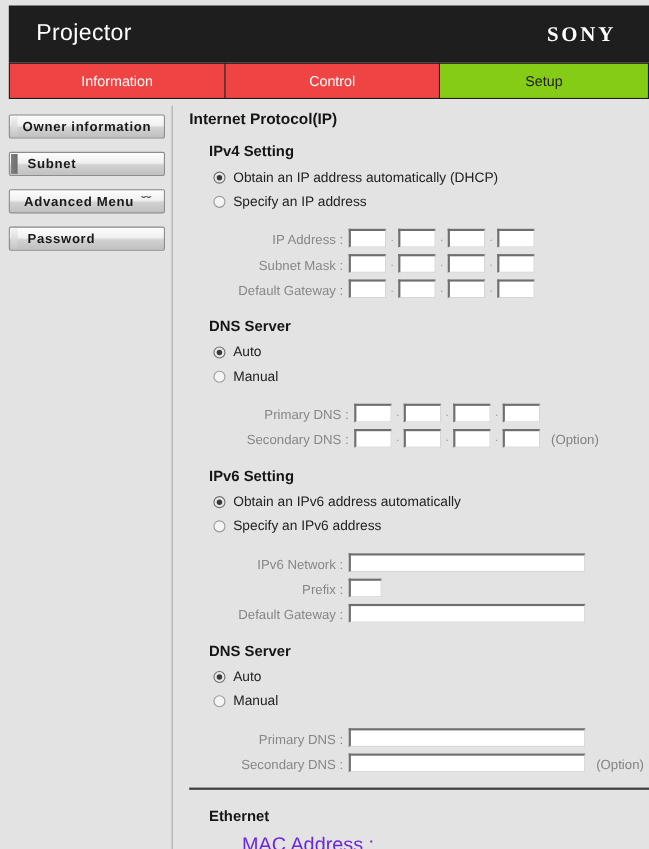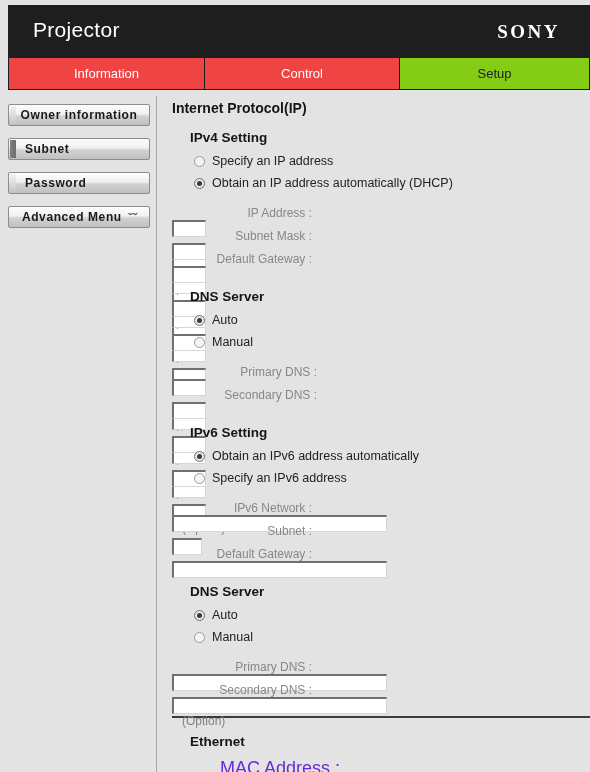--- a/index.html
+++ b/index.html
@@ -73,21 +73,21 @@
     border:1px solid #9a9a9a;background:#f4f4f4;
     box-sizing:border-box;margin-right:7px;position:relative;flex:0 0 auto;
   }
   .radio.on{border:1px solid #6e6e6e;background:#e8e8e8;}
   .radio.on::after{
     content:"";position:absolute;left:2px;top:2px;width:5px;height:5px;
     border-radius:50%;background:#3a3a3a;
   }
   .radio-label{font-size:12.5px;color:#222222;}
 
-  .field-row{display:flex;align-items:flex-start;height:19px;margin-bottom:4px;flex-direction:column;}
+  .field-row{display:flex;align-items:flex-end;height:19px;margin-bottom:4px;}
   .flabel{
     font-size:12px;color:#878787;text-align:right;
     white-space:nowrap;
   }
   .inp{
     background:#ffffff;
     border-top:2px solid #6f6f6f;
     border-left:2px solid #6f6f6f;
     border-right:1px solid #d6d6d6;
     border-bottom:1px solid #d6d6d6;
@@ -127,44 +127,44 @@
 
   <div class="sidebar">
     <div class="sbtn centered">
       <span class="accent"></span>
       <span class="blabel">Owner information</span>
     </div>
     <div class="sbtn active">
       <span class="accent"></span>
       <span class="blabel">Subnet</span>
     </div>
+    <div class="sbtn centered">
+      <span class="blabel">Advanced Menu</span>
+      <span class="chev">ˇˇ</span>
+    </div>
     <div class="sbtn">
       <span class="accent"></span>
       <span class="blabel">Password</span>
     </div>
-    <div class="sbtn centered">
-      <span class="blabel">Advanced Menu</span>
-      <span class="chev">ˇˇ</span>
-    </div>
   </div>
 
   <div class="content">
 
     <div class="h-main">Internet Protocol(IP)</div>
 
     <div class="h-sec">IPv4 Setting</div>
 
+    <div class="radio-row">
+      <span class="radio on"></span>
+      <span class="radio-label">Obtain an IP address automatically (DHCP)</span>
+    </div>
     <div class="radio-row">
       <span class="radio"></span>
       <span class="radio-label">Specify an IP address</span>
     </div>
-    <div class="radio-row">
-      <span class="radio on"></span>
-      <span class="radio-label">Obtain an IP address automatically (DHCP)</span>
-    </div>
 
     <div class="gap-s"></div>
 
     <div class="field-row">
       <span class="flabel" style="width:140px">IP Address :</span>
       <span style="width:5px"></span>
       <input class="inp oct" value="" style="">
       <span class="dot">.</span>
       <input class="inp oct" value="" style="">
       <span class="dot">.</span>
@@ -252,21 +252,21 @@
 
     <div class="gap-s"></div>
 
     <div class="field-row">
       <span class="flabel" style="width:140px">IPv6 Network :</span>
       <span style="width:5px"></span>
       <input class="inp wide" value="" style="">
     </div>
 
     <div class="field-row">
-      <span class="flabel" style="width:140px">Subnet :</span>
+      <span class="flabel" style="width:140px">Prefix :</span>
       <span style="width:5px"></span>
       <input class="inp prefix" value="" style="">
     </div>
 
     <div class="field-row">
       <span class="flabel" style="width:140px">Default Gateway :</span>
       <span style="width:5px"></span>
       <input class="inp wide" value="" style="">
     </div>
 

